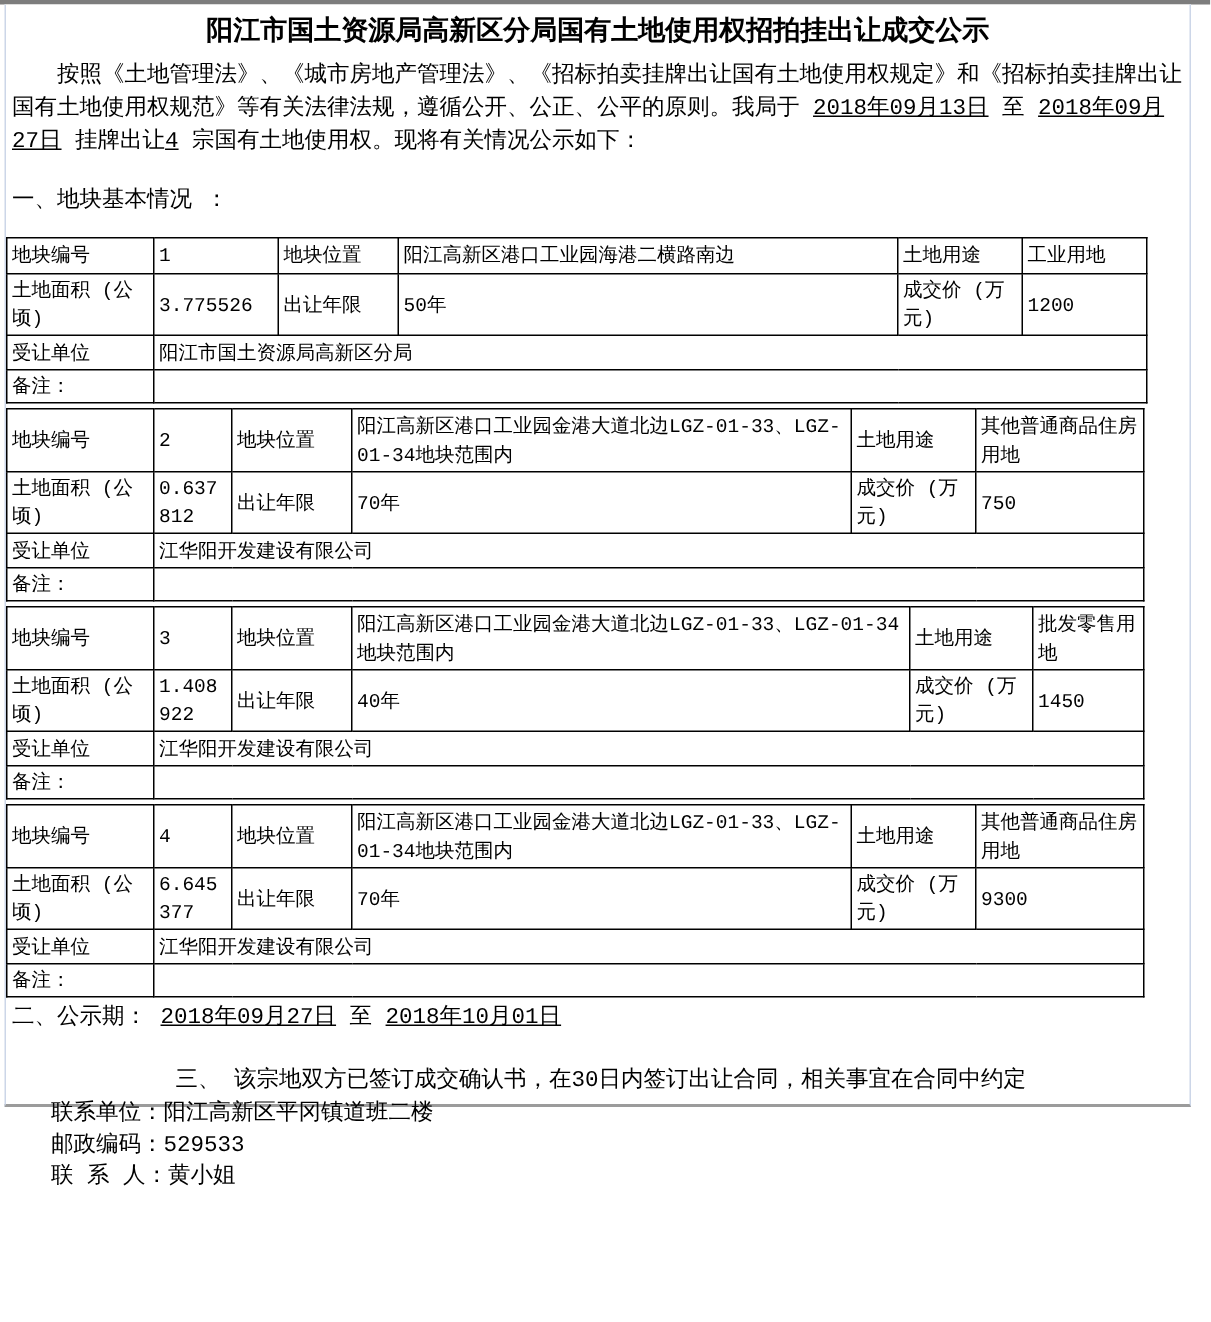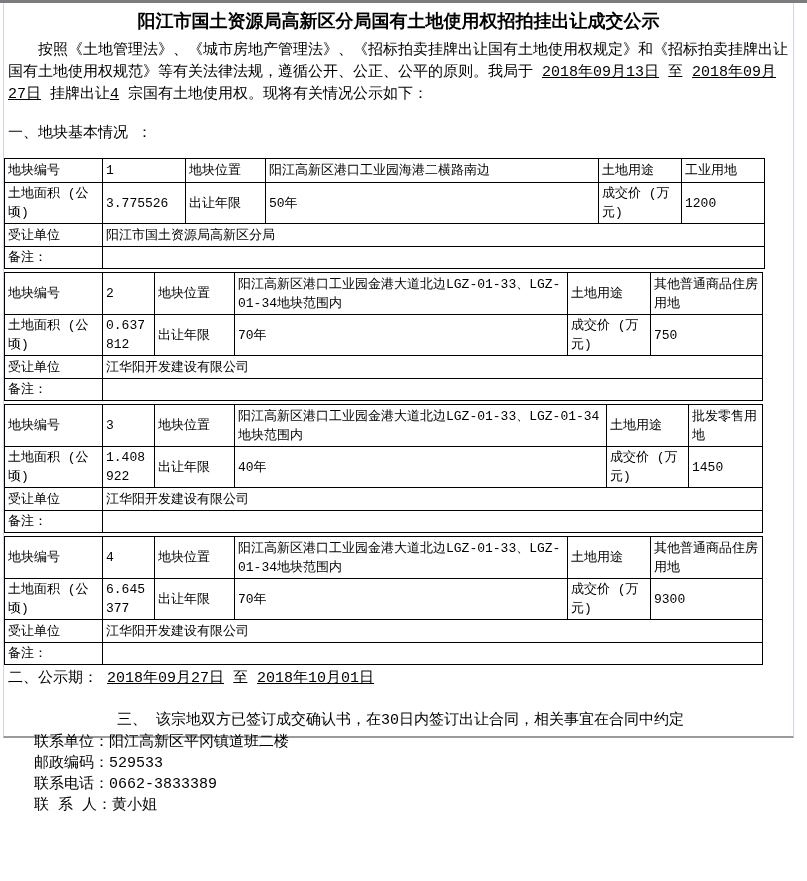--- a/index.html
+++ b/index.html
@@ -187,19 +187,18 @@
       </table>
 
     <div class="sec s2"><span>二、公示期： </span><span class="u">2018年09月27日</span><span> 至 </span><span class="u">2018年10月01日</span></div>
 
     <div class="sec s3">三、 该宗地双方已签订成交确认书，在30日内签订出让合同，相关事宜在合同中约定</div>
 
 
     <div class="contacts">
       <div><span>联系单位：</span><span>阳江高新区平冈镇道班二楼</span></div>
       <div><span>邮政编码：</span><span>529533</span></div>
-      <div><span>联系电话：</span><span>0662-3833389</span></div>
       <div><span>联 系 人：</span><span>黄小姐</span></div>
 
     </div>
 
   </div>
 </div>
 
 </body></html>

